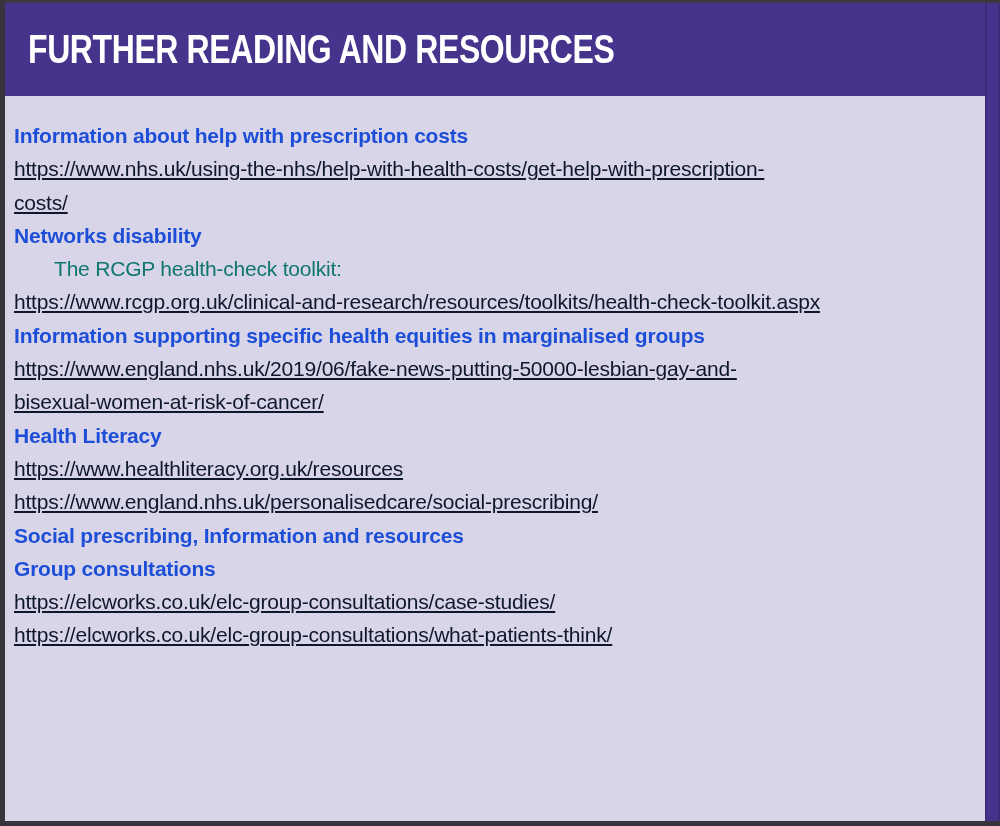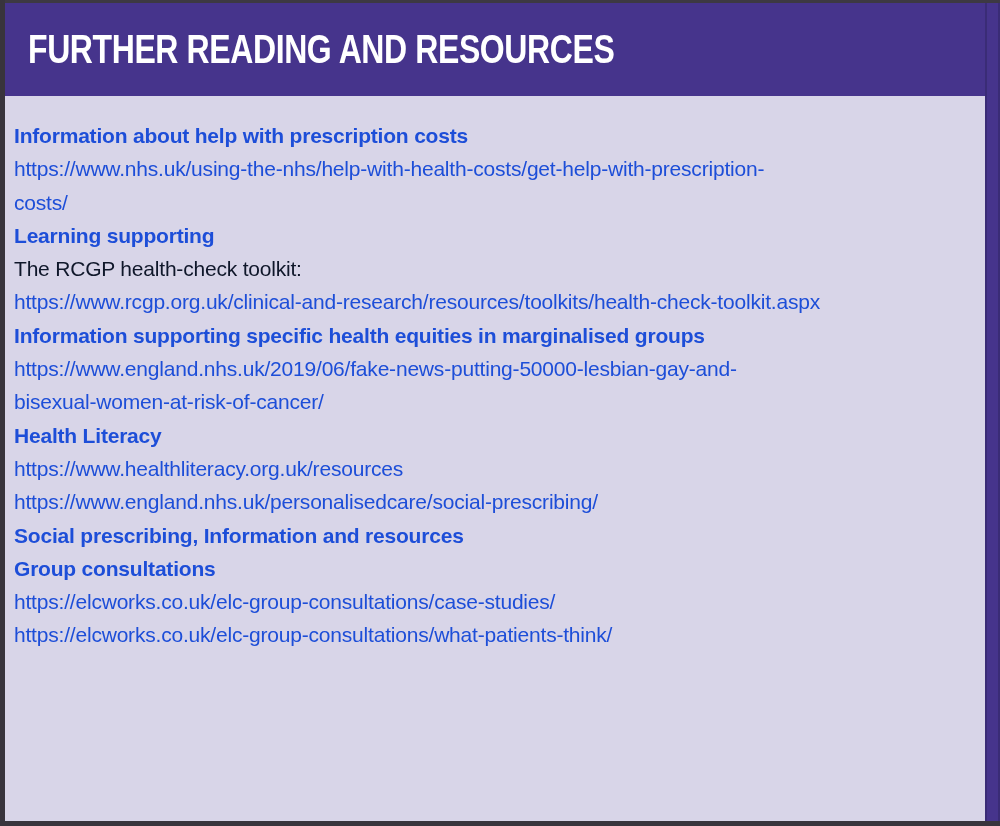--- a/index.html
+++ b/index.html
@@ -53,37 +53,37 @@
     box-sizing: border-box;
     z-index: 1;
   }
   .line {
     font-size: 21px;
     line-height: 33.3px;
     letter-spacing: -0.2px;
     white-space: pre-line;
   }
   .heading { font-weight: bold; color: #1d4ed8; }
-  .plain   { color: #0f172a; }
-  .link    { color: #1d4ed8; cursor: pointer; }
+  .plain   { color: #0f766e; margin-left: 40px; }
+  .link    { color: #0f172a; cursor: pointer; text-decoration: underline; }
 </style>
 </head>
 <body>
 
 <div class="page">
 
   <div class="header-band">
     <span class="panel-title">FURTHER READING AND RESOURCES</span>
   </div>
 
   <div class="content">
     <div class="line heading">Information about help with prescription costs</div>
     <div class="line link">https://www.nhs.uk/using-the-nhs/help-with-health-costs/get-help-with-prescription-
 costs/</div>
-    <div class="line heading">Learning supporting</div>
+    <div class="line heading">Networks disability</div>
     <div class="line plain">The RCGP health-check toolkit:</div>
     <div class="line link">https://www.rcgp.org.uk/clinical-and-research/resources/toolkits/health-check-toolkit.aspx</div>
     <div class="line heading">Information supporting specific health equities in marginalised groups</div>
     <div class="line link">https://www.england.nhs.uk/2019/06/fake-news-putting-50000-lesbian-gay-and-
 bisexual-women-at-risk-of-cancer/</div>
     <div class="line heading">Health Literacy</div>
     <div class="line link">https://www.healthliteracy.org.uk/resources</div>
     <div class="line link">https://www.england.nhs.uk/personalisedcare/social-prescribing/</div>
     <div class="line heading">Social prescribing, Information and resources</div>
     <div class="line heading">Group consultations</div>

